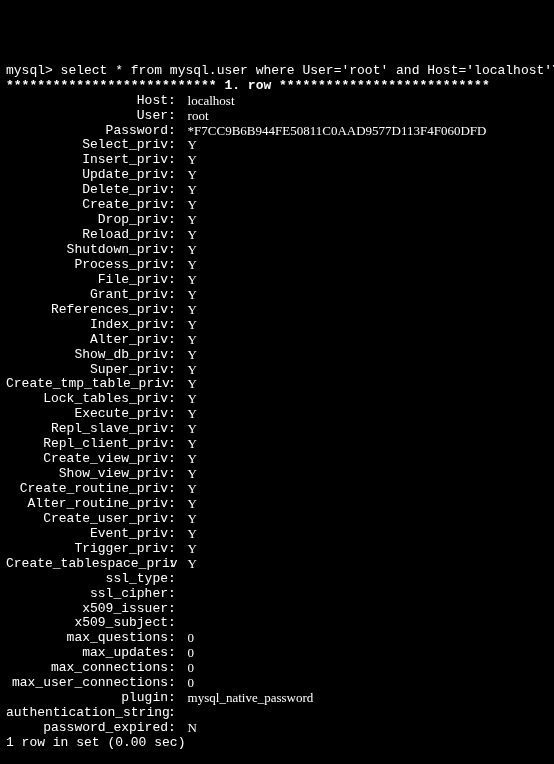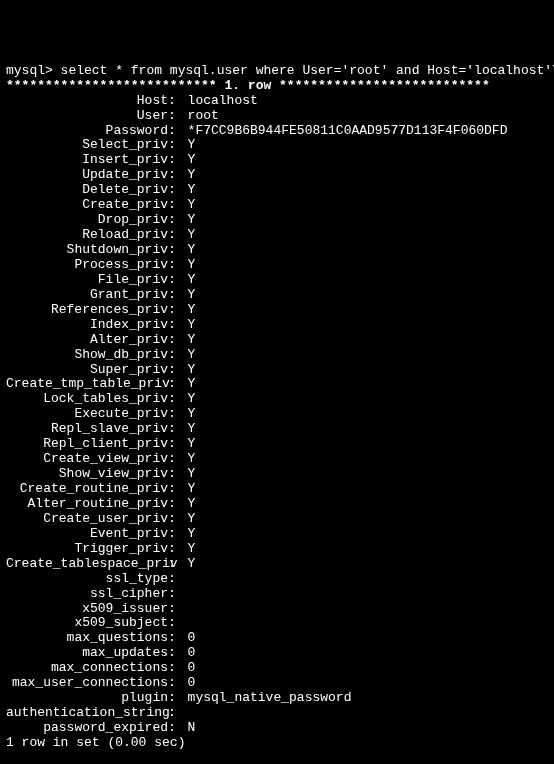--- a/index.html
+++ b/index.html
@@ -32,20 +32,21 @@
     .field-label {
       width: 162px;
       text-align: right;
       padding-right: 0;
     }
     .field-sep {
       padding: 0 4px 0 0;
     }
     .field-value {
       text-align: left;
+      font-family: Liberation Serif, serif;
     }
     .footer-line {
       display: block;
     }
     .blank-line {
       height: 14px;
     }
   </style>
 </head>
 <body>

